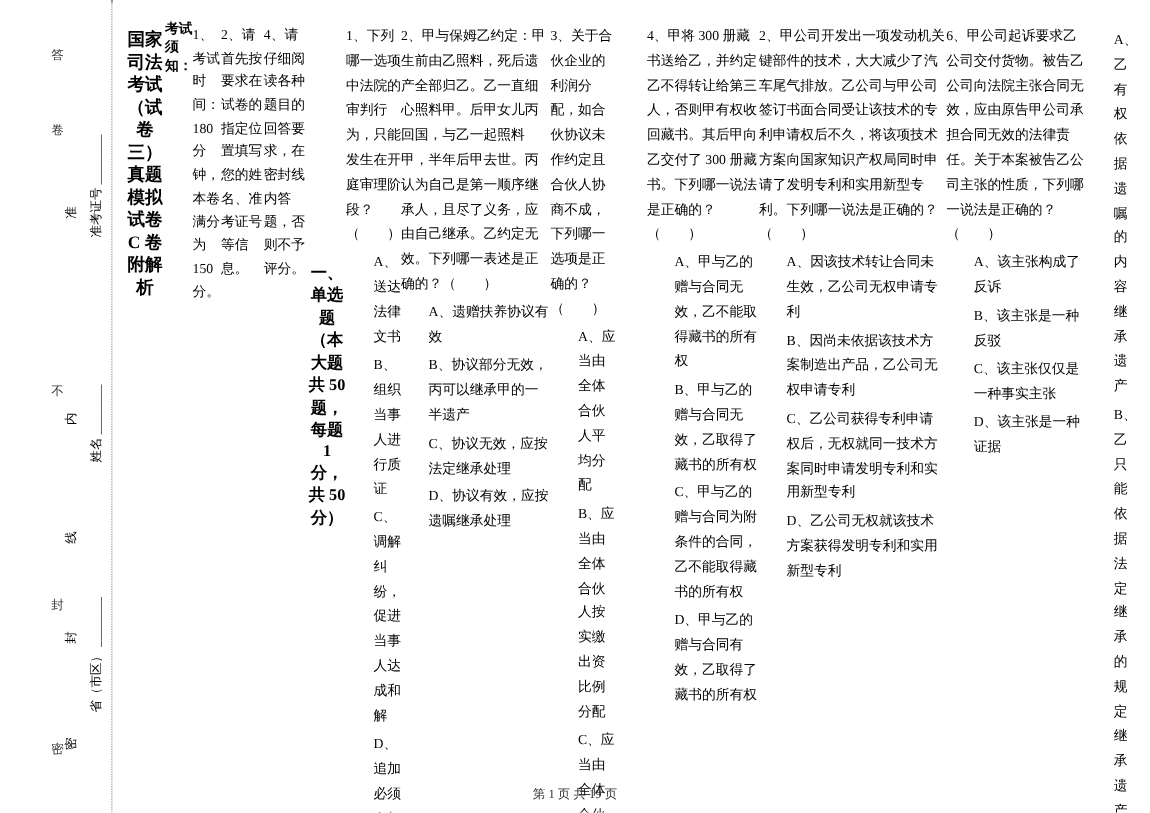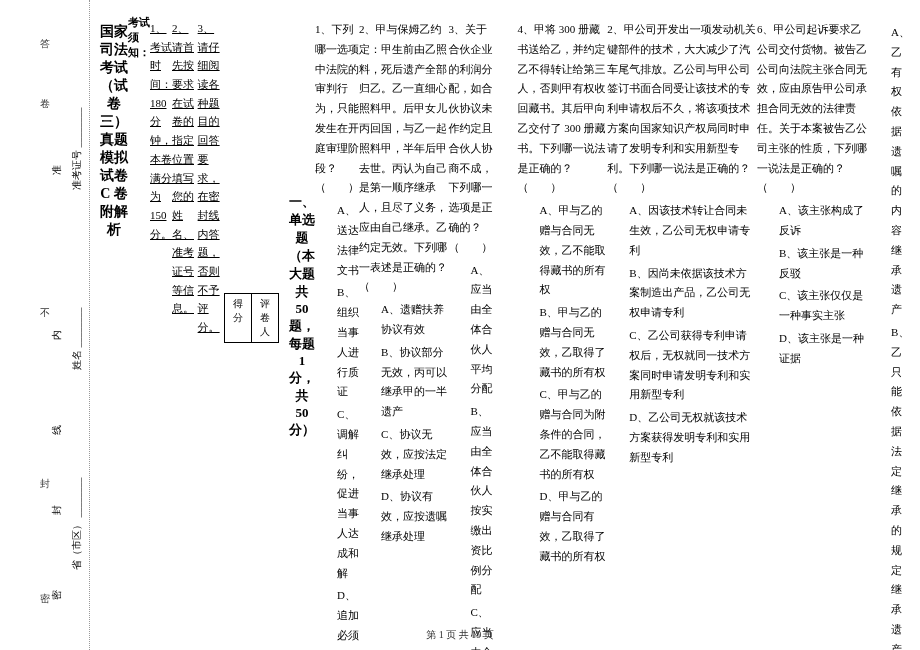--- a/index.html
+++ b/index.html
@@ -64,21 +64,20 @@
     }
     .notice-head {
       font-size: 11px;
       font-weight: bold;
       margin-bottom: 6px;
     }
     .notice-item {
       font-size: 11px;
       margin: 4px 0;
       line-height: 1.7;
-      text-decoration: underline;
     }
     .score-box {
       display: inline-flex;
       border: 1px solid #000;
       margin: 8px 0;
     }
     .score-box div {
       padding: 3px 8px;
       font-size: 10px;
     }
@@ -136,27 +135,23 @@
   <div class="hlabel" style="left:20px; top:515px">封</div>
   <div class="hlabel" style="left:20px; top:600px">密</div>
 </div>
 
 <div class="page">
   <div class="col">
     <div class="title">国家司法考试（试卷三）真题模拟试卷 C 卷  附解析</div>
     <div class="notice-head">考试须知：</div>
     <div class="notice-item">1、考试时间：180 分钟，本卷满分为 150 分。</div>
     <div class="notice-item">2、请首先按要求在试卷的指定位置填写您的姓名、准考证号等信息。</div>
-    <div class="notice-item">3、请仔细阅读各种题目的回答要求，在密封线内答题，否则不予评分。</div>
+    <div class="notice-item">4、请仔细阅读各种题目的回答要求，在密封线内答题，否则不予评分。</div>
 
     <div class="section-row">
-      <div class="score-box">
-        <div>得分</div>
-        <div>评卷人</div>
-      </div>
       <div class="section-title">一、单选题（本大题共 50 题，每题 1 分，共 50 分）</div>
     </div>
 
     <div class="q">
       <div class="stem">1、下列哪一选项中法院的审判行为，只能发生在开庭审理阶段？（　　）</div>
       <div class="opt">A、送达法律文书</div>
       <div class="opt">B、组织当事人进行质证</div>
       <div class="opt">C、调解纠纷，促进当事人达成和解</div>
       <div class="opt">D、追加必须参加诉讼的当事人</div>
     </div>

